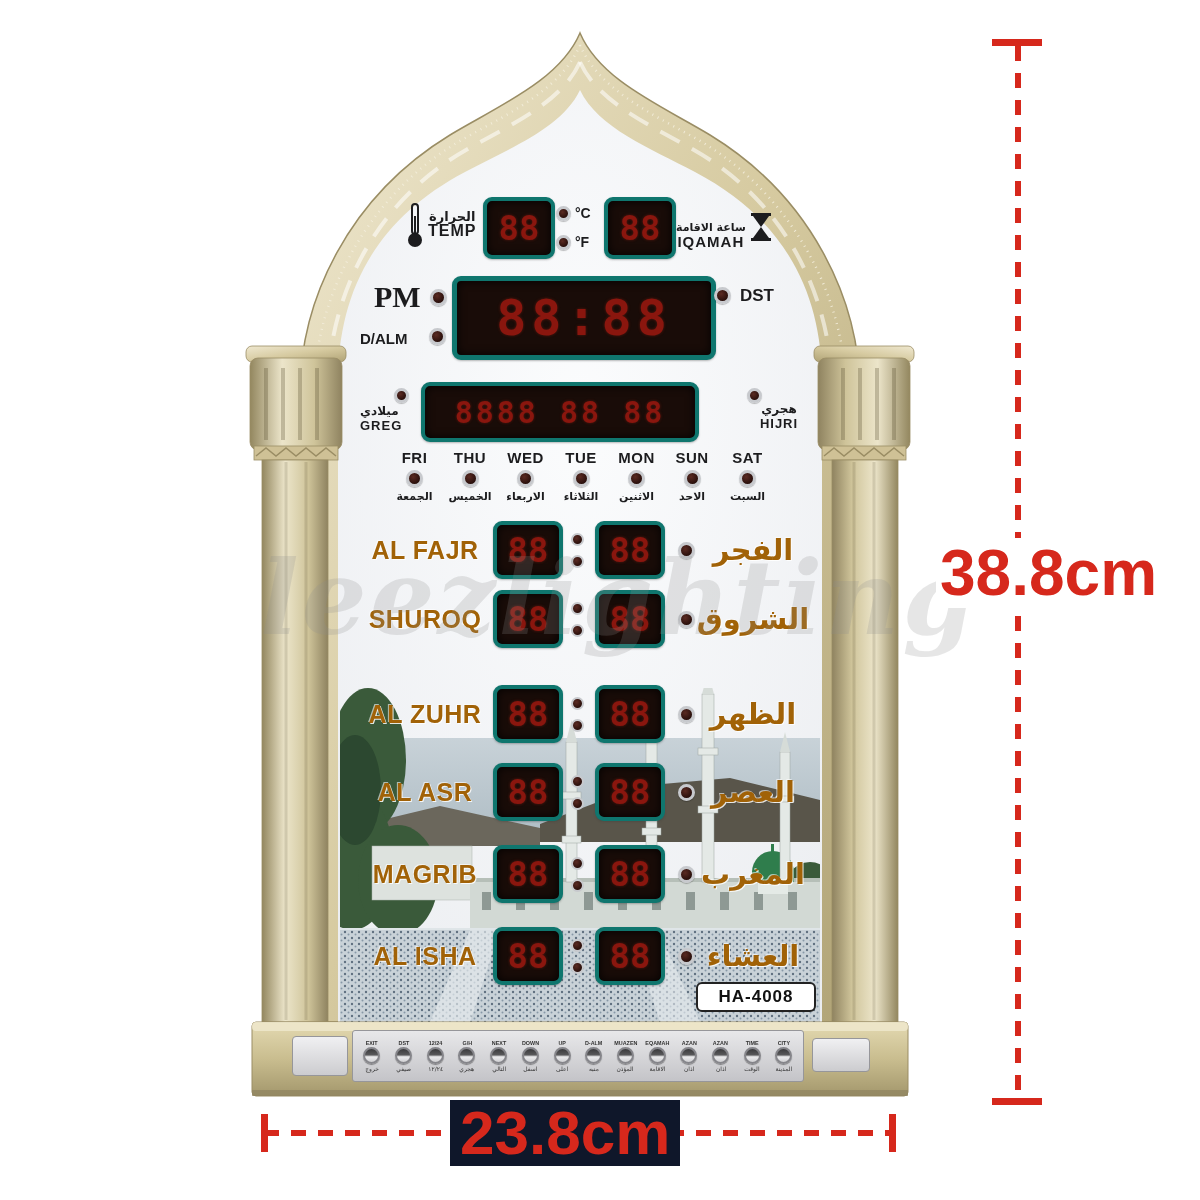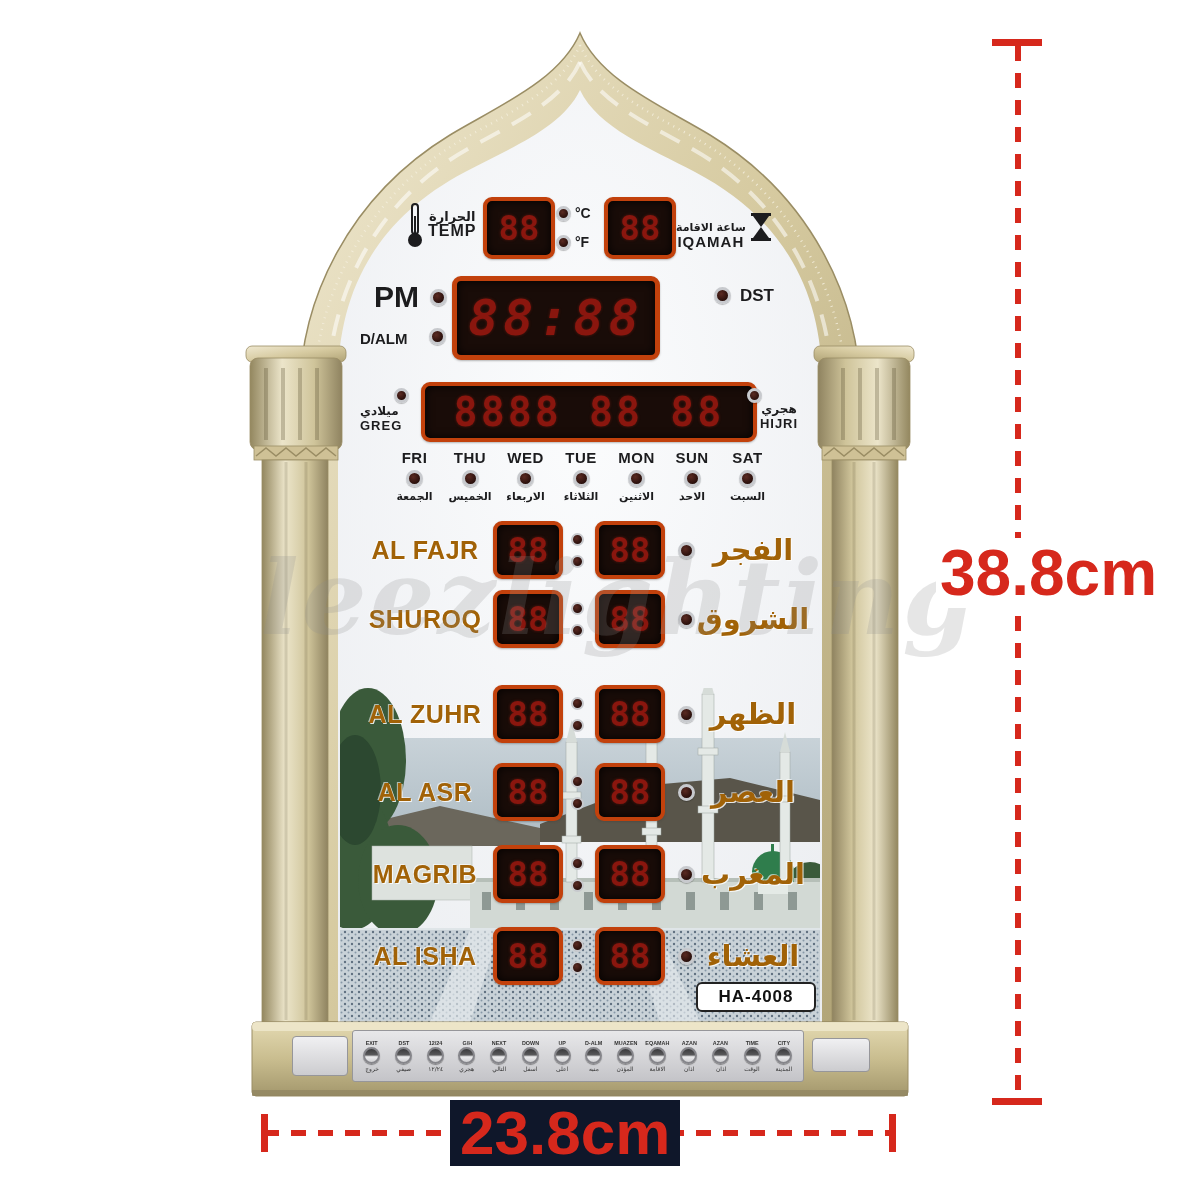--- a/index.html
+++ b/index.html
@@ -1,21 +1,21 @@
 <!DOCTYPE html>
 <html><head>
 <meta charset="utf-8">
 <style>
   html,body{margin:0;padding:0;background:#fff;}
   .canvas{position:relative;width:1200px;height:1200px;background:#ffffff;overflow:hidden;
           font-family:"Liberation Sans",sans-serif;}
   .abs{position:absolute;}
 
   
-  .led{position:absolute;box-sizing:border-box;background:#190c08;border:4px solid #c2410c;
+  .led{position:absolute;box-sizing:border-box;background:#190c08;border:4px solid #0f766e;
        border-radius:9px;color:#8a160e;font-family:"DejaVu Sans Mono",monospace;font-weight:bold;
        display:flex;align-items:center;justify-content:center;
        box-shadow:inset 0 0 10px rgba(0,0,0,.9),0 1px 2px rgba(60,60,60,.35);
        text-shadow:0 0 3px rgba(190,40,25,.4);}
 
   
   .ind{display:inline-block;box-sizing:border-box;border-radius:50%;
        background:radial-gradient(circle at 38% 35%,#5a2a22 0%,#2a100c 70%);
        border:3px solid #c7c9cd;box-shadow:0 1px 1px rgba(0,0,0,.25);width:17px;height:17px;}
   .cdot{display:block;box-sizing:border-box;width:13px;height:13px;border-radius:50%;
@@ -259,37 +259,37 @@
       <div class="hdr-en" style="font-size:15px;">IQAMAH</div>
     </div>
     <svg width="22" height="28" viewBox="0 0 22 28">
       <rect x="1" y="0" width="20" height="3" fill="#1c1c1e"></rect>
       <rect x="1" y="25" width="20" height="3" fill="#1c1c1e"></rect>
       <path d="M3 3 L19 3 L11 14 Z" fill="#1c1c1e"></path>
       <path d="M3 25 L19 25 L11 14 Z" fill="#1c1c1e"></path>
     </svg>
   </div>
 
-  <div class="abs blk" style="left:374px;top:280px;font-size:30px;z-index:10;">PM</div>
+  <div class="abs blk" style="left:374px;top:280px;font-size:30px;z-index:10;font-family:Liberation Serif, serif;">PM</div>
   <span class="ind abs" style="left:430px;top:289px;z-index:10;"></span>
   <div class="abs blk" style="left:360px;top:330px;font-size:15px;z-index:10;">D/ALM</div>
   <span class="ind abs" style="left:429px;top:328px;z-index:10;"></span>
 
-  <div class="led" style="left:452px;top:276px;width:208px;height:84px;font-size:50px;letter-spacing:5px;border-width:5px;z-index:10;font-style:italic;">88:88</div>
+  <div class="led" style="left:452px;top:276px;width:264px;height:84px;font-size:50px;letter-spacing:5px;border-width:5px;z-index:10;">88:88</div>
 
   <span class="ind abs" style="left:714px;top:287px;z-index:10;"></span>
   <div class="abs blk" style="left:740px;top:286px;font-size:17px;z-index:10;">DST</div>
 
   <span class="ind abs" style="left:394px;top:388px;width:15px;height:15px;z-index:10;"></span>
   <div class="abs" style="left:360px;top:404px;width:52px;text-align:left;z-index:10;">
     <div class="hdr-ar ar" style="font-size:12px;">ميلادي</div>
     <div class="hdr-en" style="font-size:13px;">GREG</div>
   </div>
 
-  <div class="led" style="left:421px;top:382px;width:336px;height:60px;font-size:40px;letter-spacing:3px;z-index:10;">8888 88 88</div>
+  <div class="led" style="left:421px;top:382px;width:278px;height:60px;font-size:30px;letter-spacing:3px;z-index:10;">8888 88 88</div>
 
   <span class="ind abs" style="left:747px;top:388px;width:15px;height:15px;z-index:10;"></span>
   <div class="abs" style="left:752px;top:402px;width:54px;text-align:center;z-index:10;">
     <div class="hdr-ar ar" style="font-size:12px;">هجري</div>
     <div class="hdr-en" style="font-size:13px;">HIJRI</div>
   </div>
 
   <div class="day-strip">
     <div class="day">
       <span class="day-en">FRI</span>

